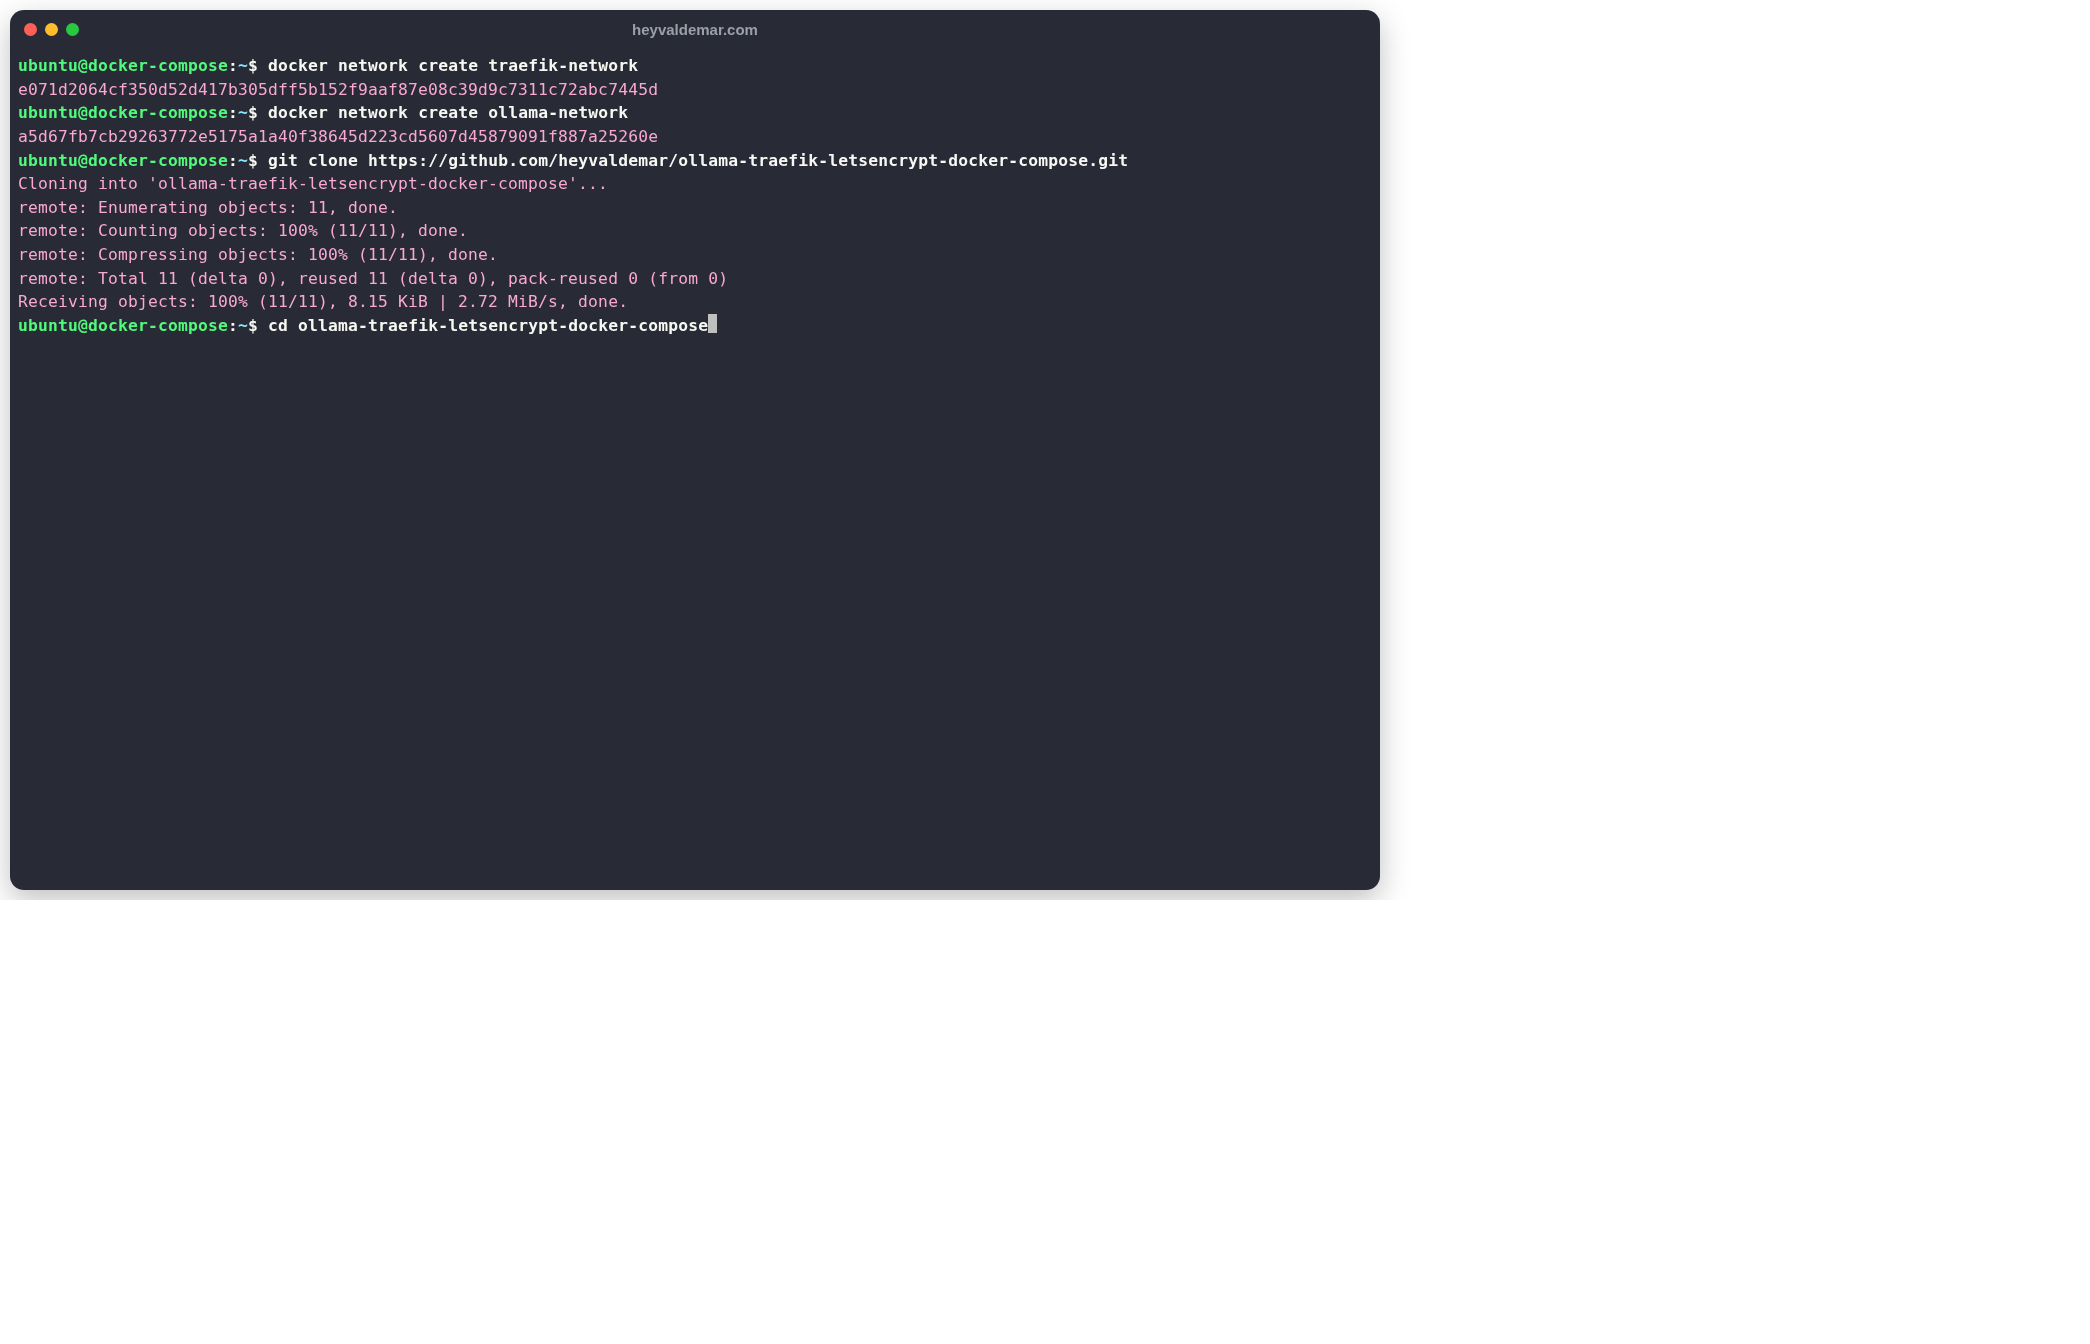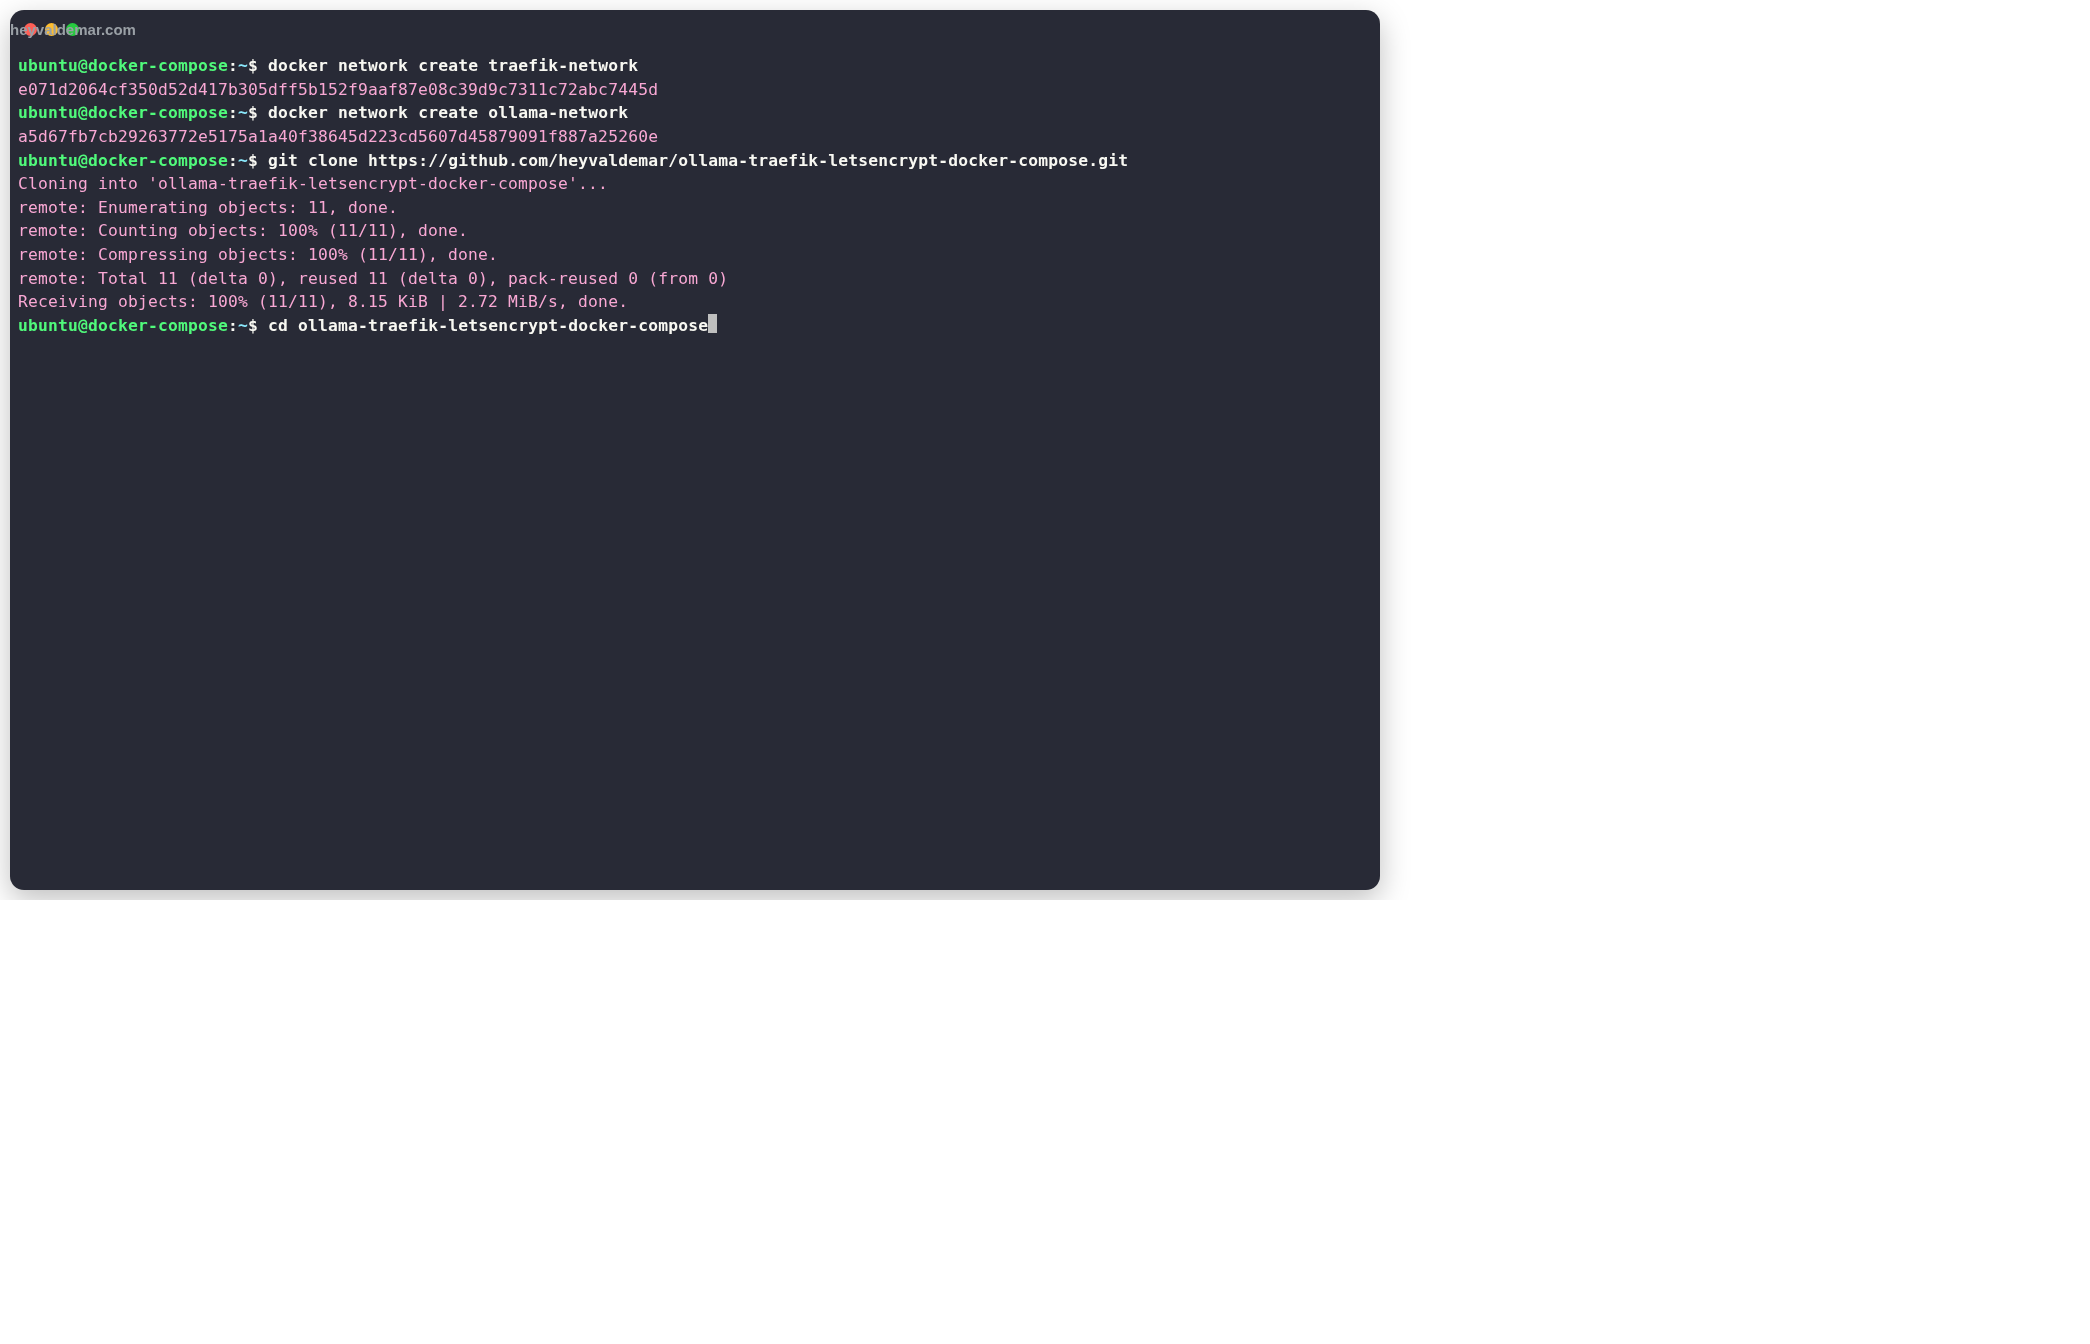--- a/index.html
+++ b/index.html
@@ -35,20 +35,21 @@
       width: 13px;
       height: 13px;
       border-radius: 50%;
     }
     .tl-close { background: #ff5f56; }
     .tl-min   { background: #ffbd2e; }
     .tl-max   { background: #27c93f; }
     .title-text {
       position: absolute;
       left: 0; right: 0;
+      text-align: center;
       color: #9aa0a6;
       font-size: 15px;
       font-weight: 600;
       font-family: -apple-system, BlinkMacSystemFont, "Helvetica Neue", sans-serif;
       pointer-events: none;
     }
     .terminal-body {
       flex: 1;
       padding: 6px 8px 8px 8px;
       font-size: 16.3px;

